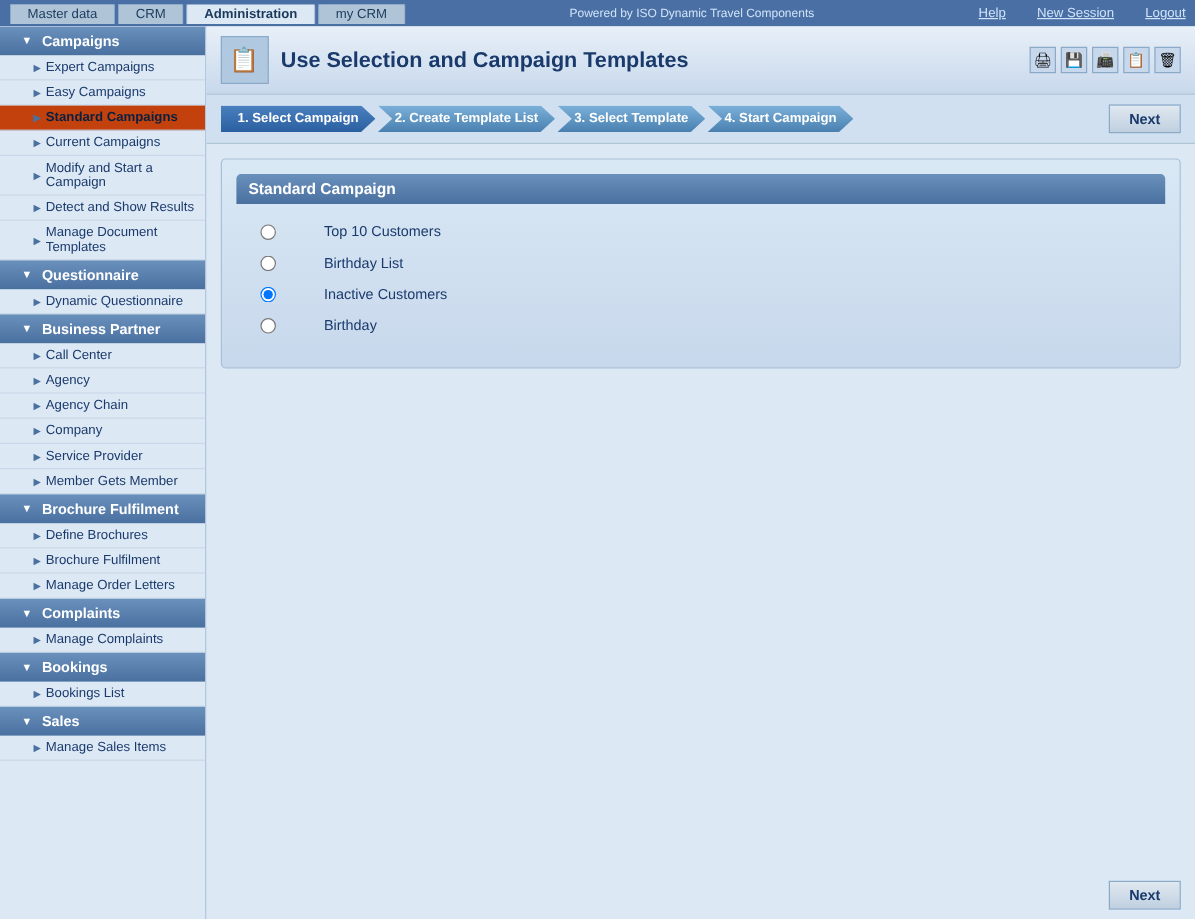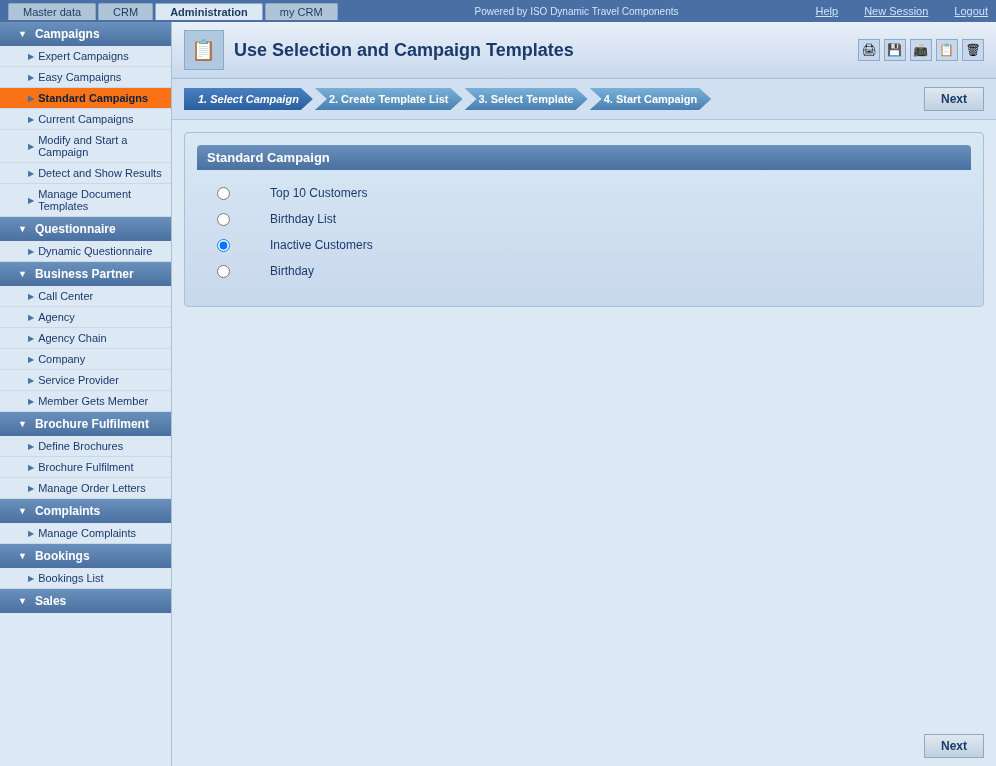--- a/index.html
+++ b/index.html
@@ -31,21 +31,21 @@
     .sidebar-section-header {
       background: linear-gradient(to bottom, #6a90bc, #4a70a0);
       color: white; font-weight: bold; font-size: 12px;
       padding: 5px 8px 5px 18px; cursor: pointer; display: flex; align-items: center; gap: 4px;
     }
     .sidebar-section-header::before { content: '▼'; font-size: 9px; margin-right: 4px; }
     .sidebar-item {
       padding: 4px 8px 4px 28px; color: #1a3a6c; font-size: 11px;
       cursor: pointer; border-bottom: 1px solid #c8d8e8;
     }
-    .sidebar-item.active { background: #f97316; font-weight: bold; color: #0a2040; }
+    .sidebar-item.active { background: #c2410c; font-weight: bold; color: #0a2040; }
     .sidebar-item-arrow { display: flex; align-items: center; gap: 4px; }
     .sidebar-item-arrow::before { content: '▶'; font-size: 8px; color: #4a70a0; }
 
     
     #content { flex: 1; display: flex; flex-direction: column; background: #dce8f4; overflow: hidden; }
 
     
     #page-header {
       background: linear-gradient(to bottom, #e8f0f8, #c8d8ec);
       border-bottom: 1px solid #a8bcd0; padding: 8px 12px;
@@ -70,21 +70,20 @@
       border-bottom: 1px solid #b0c4d8;
     }
     .wizard-step {
       background: linear-gradient(to bottom, #7ab0d8, #4a80b0);
       color: white; padding: 5px 14px; font-size: 11px; font-weight: bold;
       clip-path: polygon(0 0, calc(100% - 12px) 0, 100% 50%, calc(100% - 12px) 100%, 0 100%, 12px 50%);
       margin-right: 2px; cursor: pointer; white-space: nowrap;
     }
     .wizard-step:first-child {
       clip-path: polygon(0 0, calc(100% - 12px) 0, 100% 50%, calc(100% - 12px) 100%, 0 100%);
-      font-style: italic;
     }
     .wizard-step.active {
       background: linear-gradient(to bottom, #4a80c0, #2a60a0);
     }
     #next-btn-top {
       margin-left: auto; background: linear-gradient(to bottom, #e0e8f0, #c0d0e0);
       border: 1px solid #8aaac8; padding: 4px 16px; font-size: 12px; cursor: pointer;
       color: #1a3a6c; font-weight: bold;
     }
 
@@ -161,20 +160,21 @@
     <div class="sidebar-item sidebar-item-arrow">Brochure Fulfilment</div>
     <div class="sidebar-item sidebar-item-arrow">Manage Order Letters</div>
 
     <div class="sidebar-section-header">Complaints</div>
     <div class="sidebar-item sidebar-item-arrow">Manage Complaints</div>
 
     <div class="sidebar-section-header">Bookings</div>
     <div class="sidebar-item sidebar-item-arrow">Bookings List</div>
 
     <div class="sidebar-section-header">Sales</div>
+    <div class="sidebar-item sidebar-item-arrow">Manage Sales Items</div>
   </div>
 
   <div id="content">
 
     <div id="page-header">
       <div id="page-header-left">
         <div id="page-icon">
           <span>📋</span>
         </div>
         <div id="page-title">Use Selection and Campaign Templates</div>

